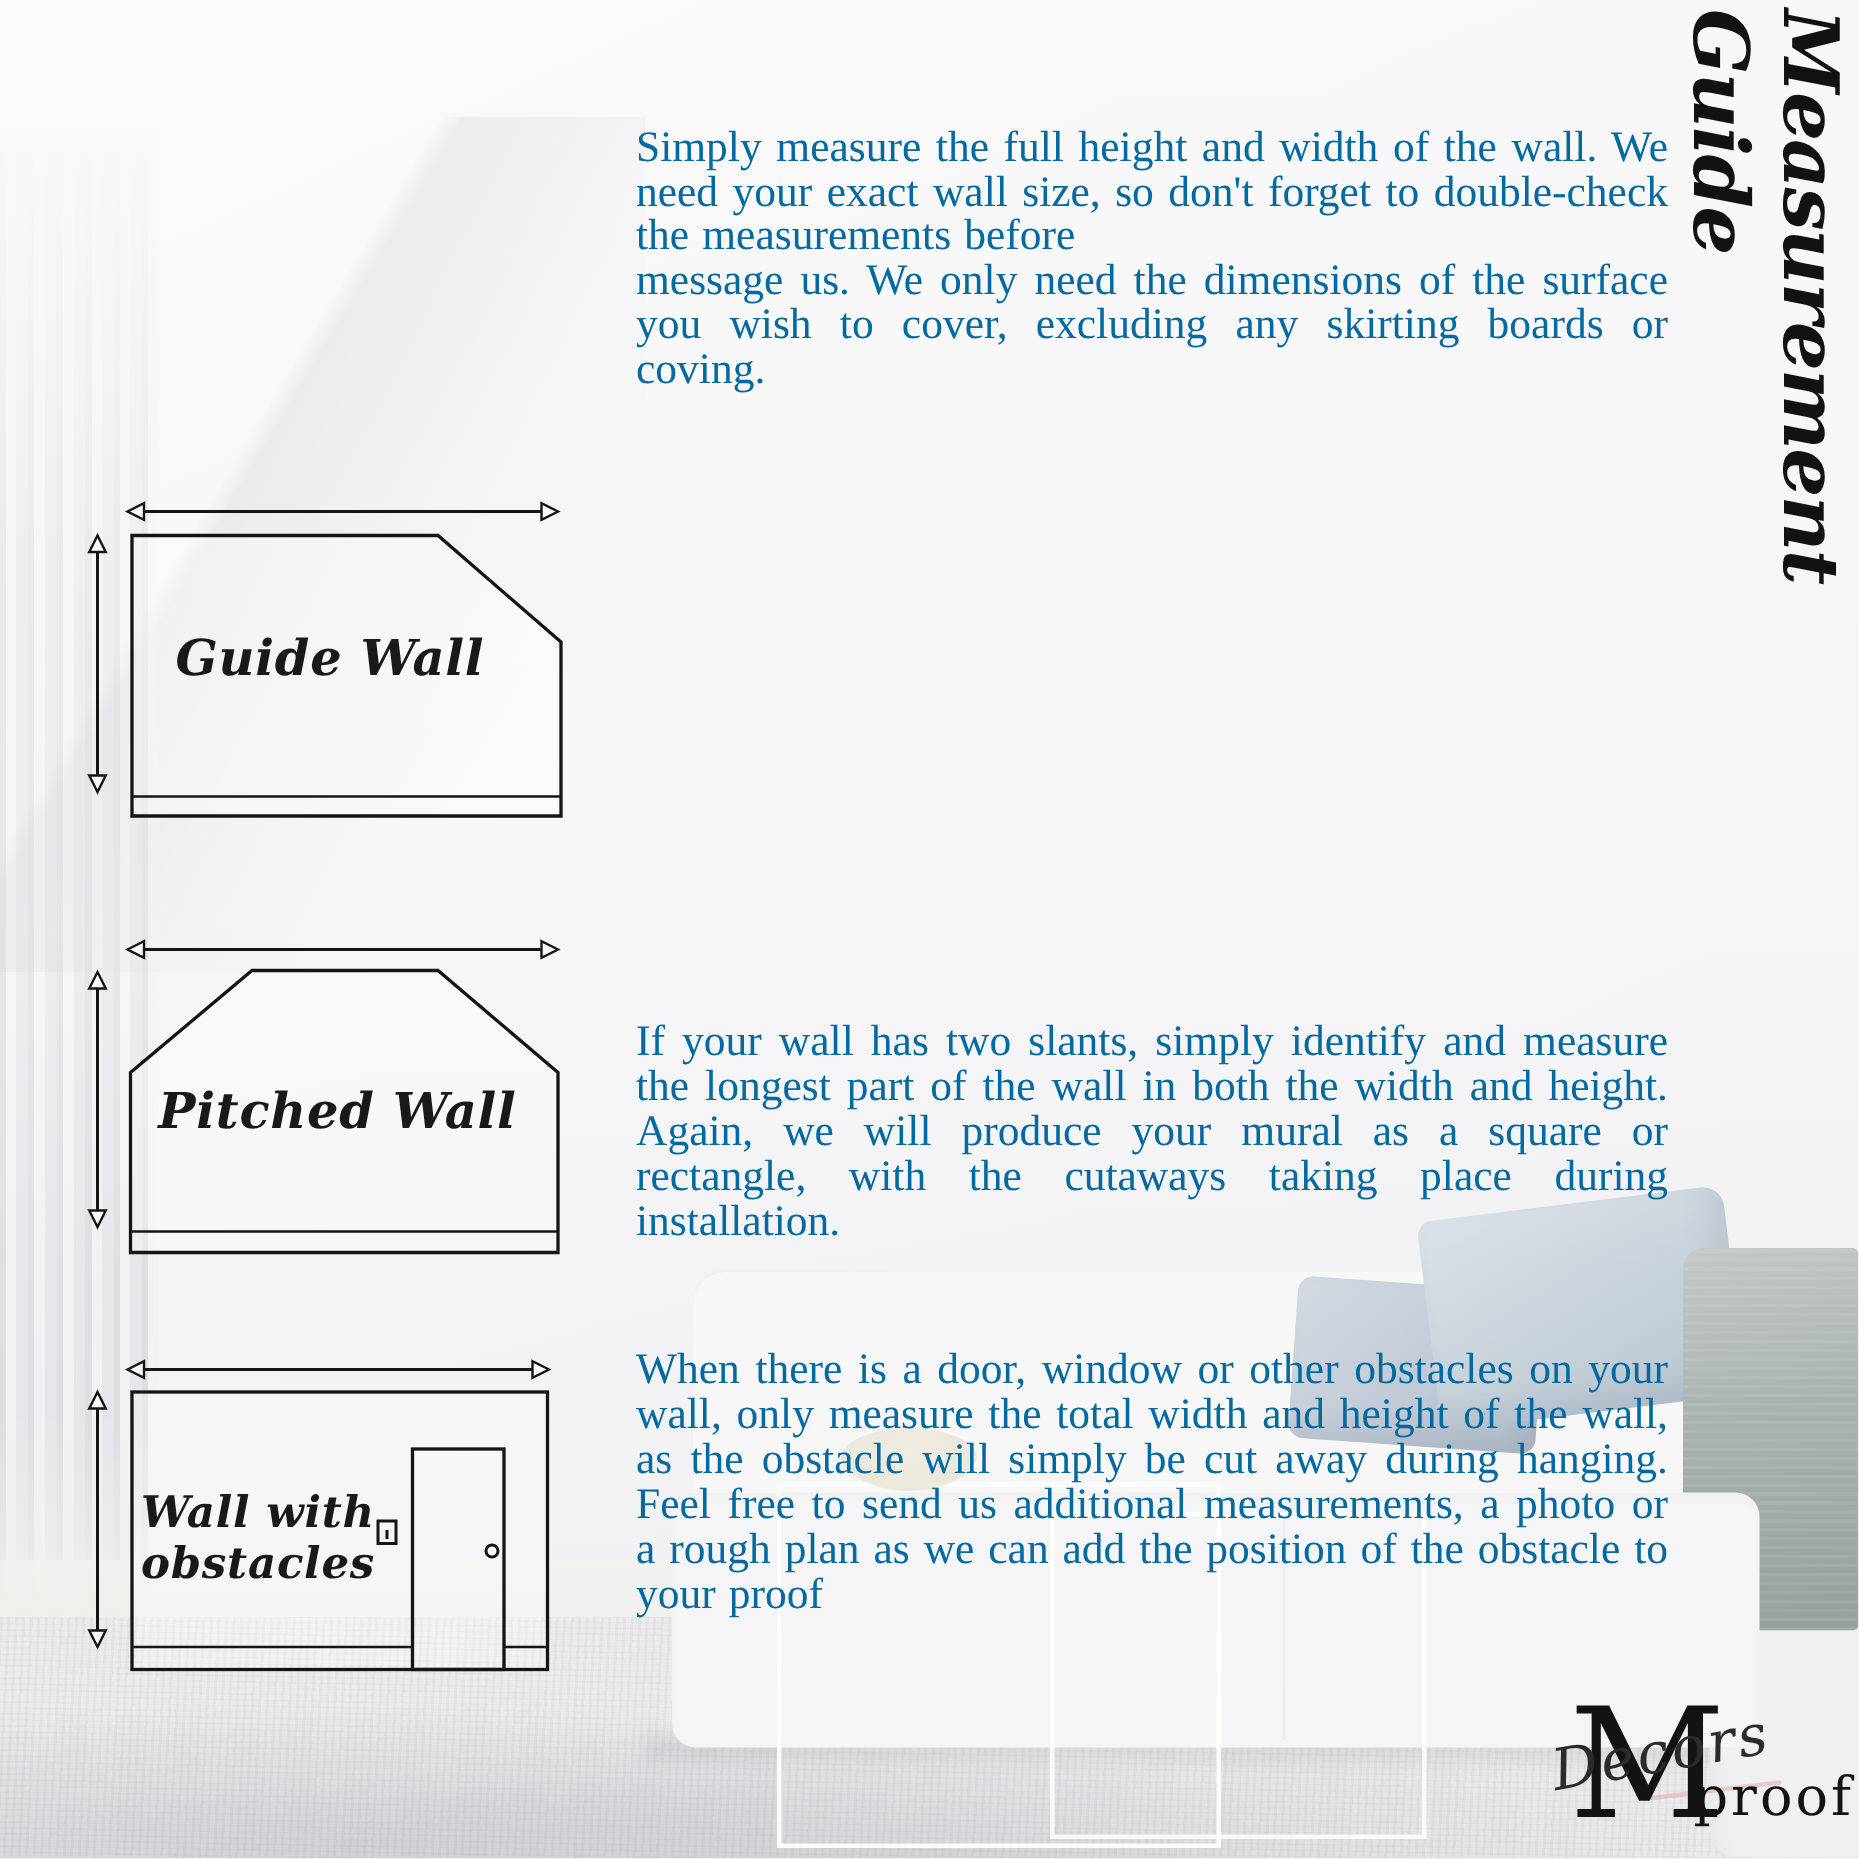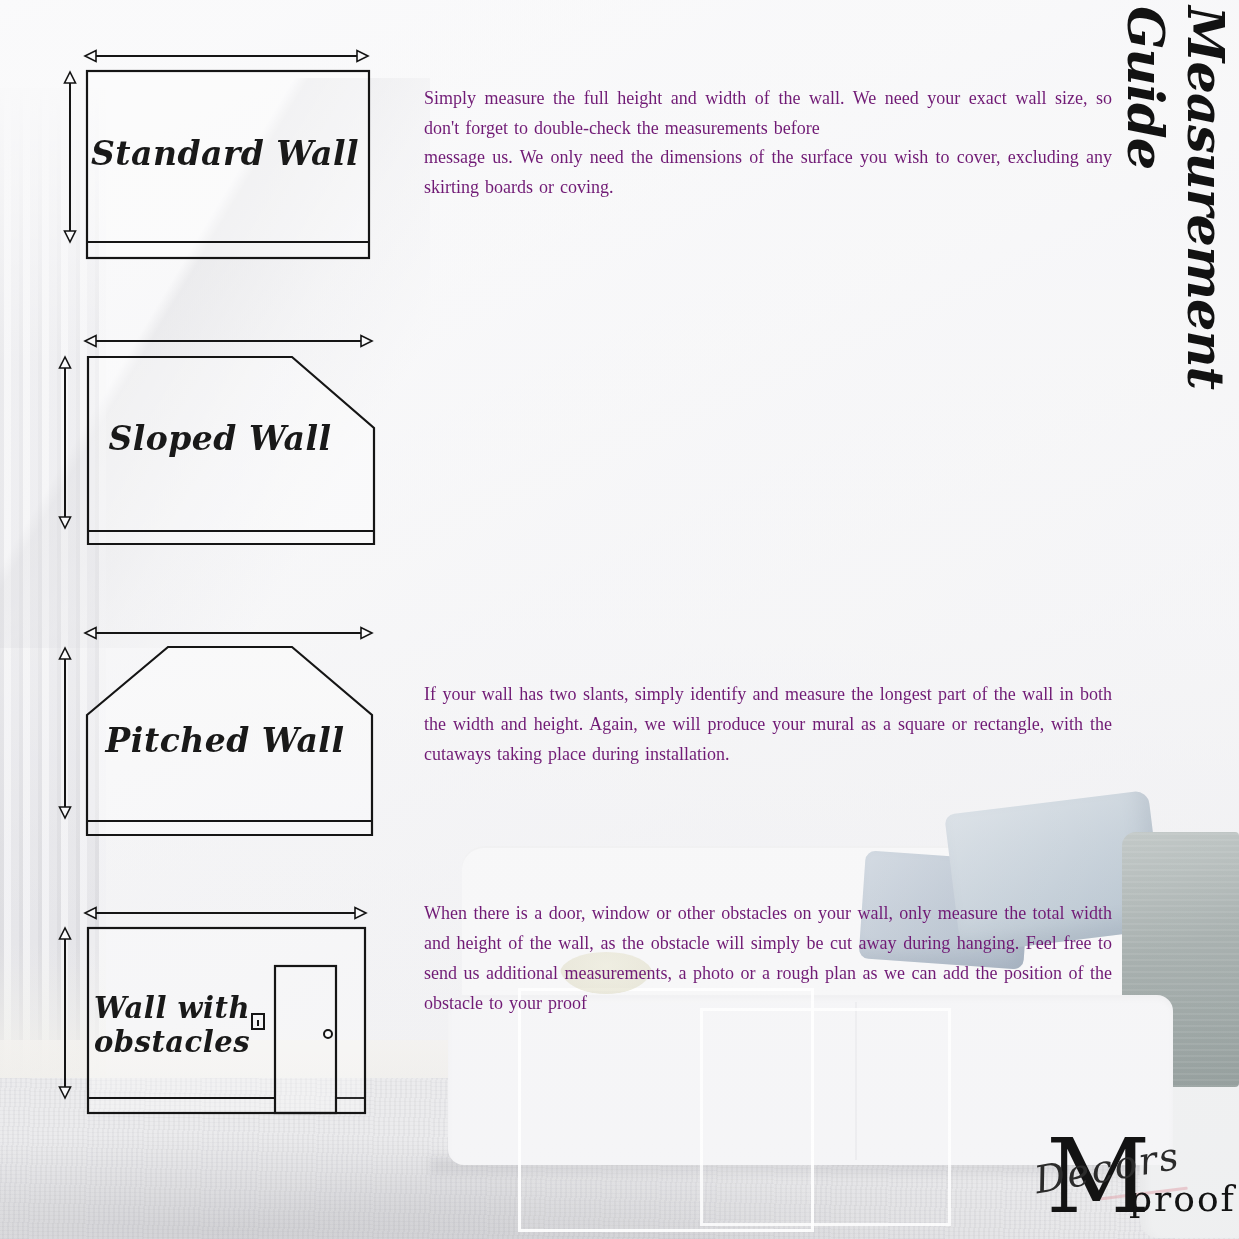--- a/index.html
+++ b/index.html
@@ -51,22 +51,22 @@
   .table-inner { left:700px; top:1008px; width:245px; height:212px;
     border:3px solid rgba(255,255,255,0.85); }
   .bowl { left:560px; top:952px; width:92px; height:42px; border-radius:50%; opacity:.55;
     background:radial-gradient(ellipse at 50% 35%, #e3e0c2, #d6d2b2 70%, transparent 72%); }
   .thread { left:1100px; top:1192px; width:88px; height:3px; background:#dd9aa4;
     transform:rotate(-7deg); opacity:.55; border-radius:2px; }
   .wash { inset:0;
     background:linear-gradient(to bottom, rgba(250,250,251,0.60) 0%, rgba(250,250,251,0.52) 50%, rgba(250,250,251,0.30) 68%, rgba(250,250,251,0.12) 100%); }
 
   
-  .desc { position:absolute; left:424px; width:688px; margin:0; color:#701a75;
-    font-size:18px; line-height:30px; text-align:justify; white-space:pre-line;
+  .desc { position:absolute; left:424px; width:688px; margin:0; color:#0369a1;
+    font-size:29px; line-height:30px; text-align:justify; white-space:pre-line;
     word-spacing:1.5px; }
   #p1 { top:84px; line-height:29.5px; }
   #p2 { top:389px; }
   #p3 { top:679px; }
   #p4 { top:898px; }
 
   .diagram { position:absolute; width:330px; }
   #d1 { left:55px; top:40px;  height:230px; }
   #d2 { left:55px; top:325px; height:230px; }
   #d3 { left:55px; top:620px; height:225px; }
@@ -111,58 +111,39 @@
   <div class="abs pillow-light"></div>
   <div class="abs throw-blanket"></div>
   <div class="abs sofa-seat"></div>
   <div class="abs sofa-seam"></div>
   <div class="abs table-outer"></div>
   <div class="abs table-inner"></div>
   <div class="abs bowl"></div>
   <div class="abs thread"></div>
   <div class="abs wash"></div>
 
-  <section class="diagram" id="d1">
-    <svg width="330" height="230" viewBox="0 0 330 230">
-      <g stroke="#151515" stroke-width="2.2" fill="none">
-        <rect x="32" y="31" width="282" height="187" fill="rgba(255,255,255,0.30)"></rect>
-        <line x1="32" y1="202" x2="314" y2="202" stroke-width="1.8"></line>
-      </g>
-      <g stroke="#151515" stroke-width="2">
-        <line x1="41" y1="16" x2="302" y2="16"></line>
-        <polygon points="30,16 41,10.5 41,21.5" fill="#fbfbfc" stroke-width="1.6"></polygon>
-        <polygon points="313,16 302,10.5 302,21.5" fill="#fbfbfc" stroke-width="1.6"></polygon>
-      </g>
-      <g stroke="#151515" stroke-width="2">
-        <line x1="15" y1="43" x2="15" y2="191"></line>
-        <polygon points="15,32 9.5,43 20.5,43" fill="#fbfbfc" stroke-width="1.6"></polygon>
-        <polygon points="15,202 9.5,191 20.5,191" fill="#fbfbfc" stroke-width="1.6"></polygon>
-      </g>
-    </svg>
-    <div class="wall-label">Standard Wall</div>
-  </section>
 
   <section class="diagram" id="d2">
     <svg width="330" height="230" viewBox="0 0 330 230">
       <g stroke="#151515" stroke-width="2.2" fill="none">
         <polygon points="33,32 237,32 319,103 319,219 33,219" fill="rgba(255,255,255,0.30)"></polygon>
         <line x1="33" y1="206" x2="319" y2="206" stroke-width="1.8"></line>
       </g>
       <g stroke="#151515" stroke-width="2">
         <line x1="41" y1="16" x2="306" y2="16"></line>
         <polygon points="30,16 41,10.5 41,21.5" fill="#fbfbfc" stroke-width="1.6"></polygon>
         <polygon points="317,16 306,10.5 306,21.5" fill="#fbfbfc" stroke-width="1.6"></polygon>
       </g>
       <g stroke="#151515" stroke-width="2">
         <line x1="10" y1="43" x2="10" y2="192"></line>
         <polygon points="10,32 4.5,43 15.5,43" fill="#fbfbfc" stroke-width="1.6"></polygon>
         <polygon points="10,203 4.5,192 15.5,192" fill="#fbfbfc" stroke-width="1.6"></polygon>
       </g>
     </svg>
-    <div class="wall-label">Sloped Wall</div>
+    <div class="wall-label">Guide Wall</div>
   </section>
 
   <section class="diagram" id="d3">
     <svg width="330" height="225" viewBox="0 0 330 225">
       <g stroke="#151515" stroke-width="2.2" fill="none">
         <polygon points="32,95 113,27 237,27 317,95 317,215 32,215" fill="rgba(255,255,255,0.30)"></polygon>
         <line x1="32" y1="201" x2="317" y2="201" stroke-width="1.8"></line>
       </g>
       <g stroke="#151515" stroke-width="2">
         <line x1="41" y1="13" x2="306" y2="13"></line>

